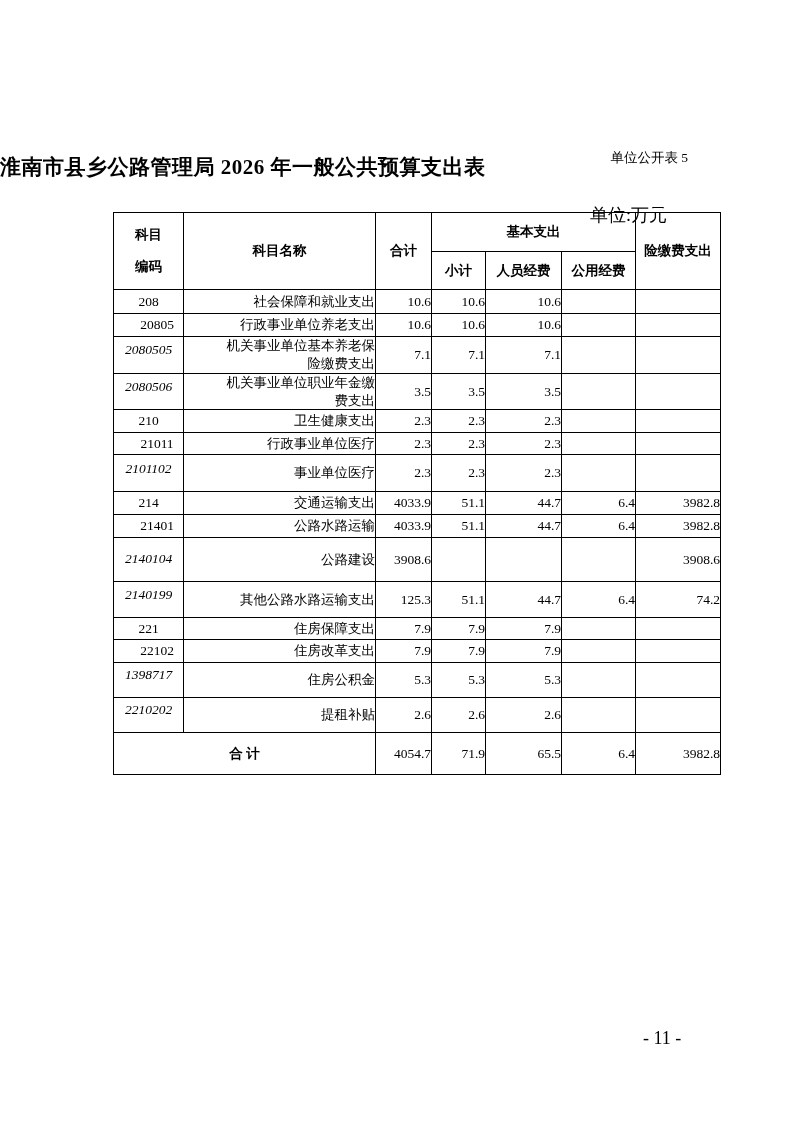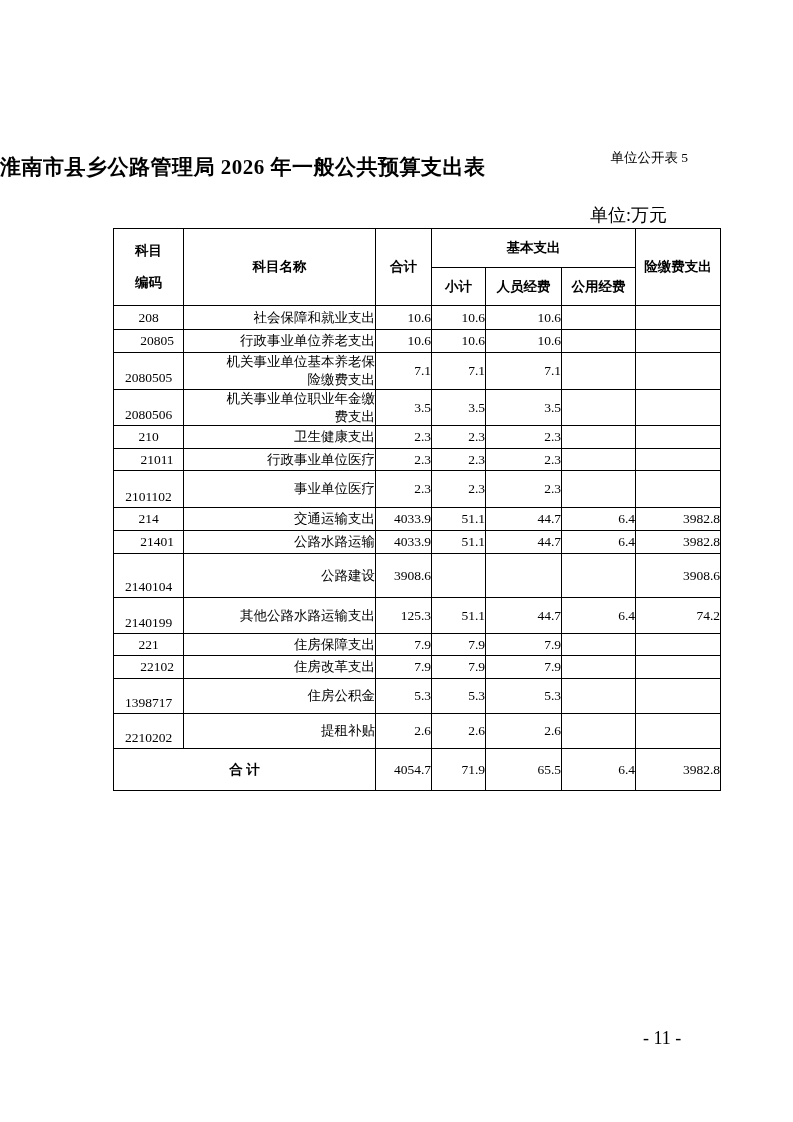--- a/index.html
+++ b/index.html
@@ -31,21 +31,21 @@
   }
   .unit-note {
     position: absolute;
     top: 203px;
     right: 126px;
     font-size: 18px;
   }
   table.budget {
     position: absolute;
     left: 113px;
-    top: 228px;
+    top: 212px;
     width: 607px;
     border-collapse: collapse;
     table-layout: fixed;
   }
   table.budget td {
     border: 1px solid #000;
     font-size: 13.5px;
     vertical-align: middle;
     padding: 0;
     overflow: hidden;
@@ -56,21 +56,21 @@
     font-weight: bold;
     font-size: 14px;
   }
   .codehdr-line1 { margin-bottom: 14px; }
   td.code {
     text-align: center;
     padding-left: 6px;
     font-size: 13px;
   }
   td.code.lvl2 { padding-left: 17px; }
-  td.code.bottom { vertical-align: bottom; padding-bottom: 2px; }
+  td.code.bottom { vertical-align: bottom; padding-bottom: 14px; font-style: italic; }
   td.name {
     text-align: right;
     padding-left: 3px;
     white-space: pre-line;
     word-break: break-all;
   }
   td.name.ind1 { text-indent: 2px; }
   td.name.ind2 { text-indent: 10px; }
   td.name.ind3 { text-indent: 24px; }
   td.num {

